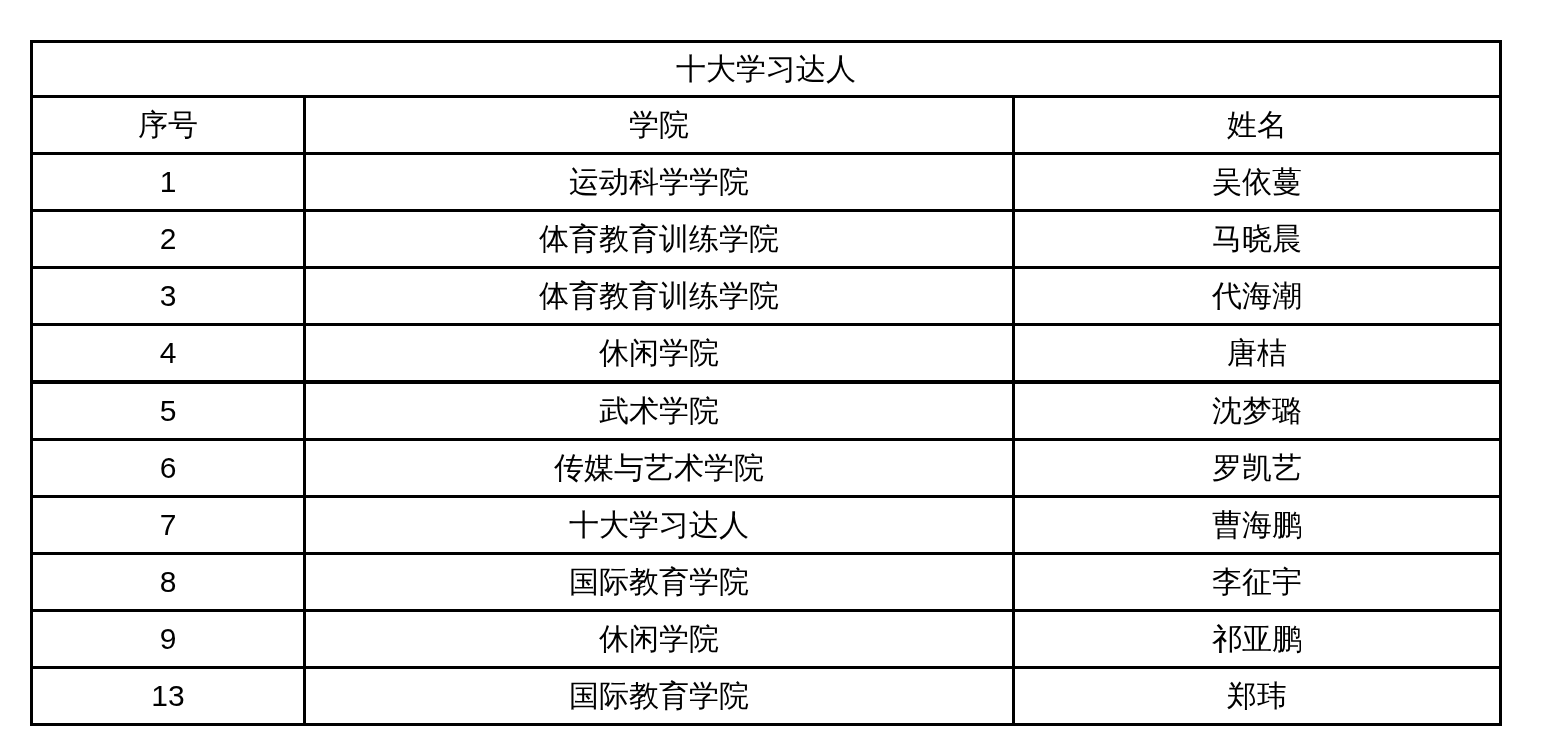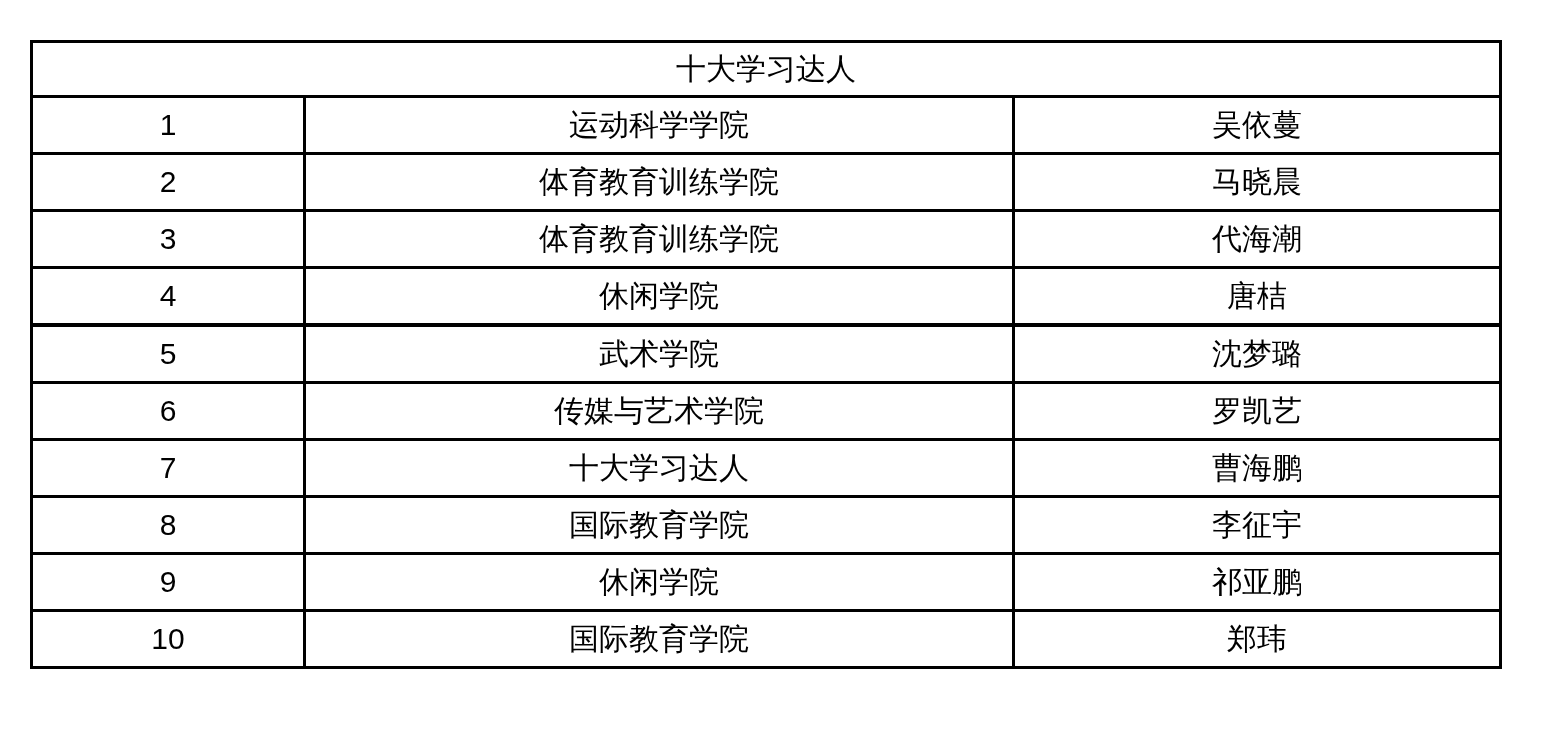--- a/index.html
+++ b/index.html
@@ -52,20 +52,25 @@
 <table class="doc-table">
   <colgroup>
     <col style="width:273px">
     <col style="width:709px">
     <col style="width:487px">
   </colgroup>
   <tbody>
     <tr class="title-row">
       <td colspan="3">十大学习达人</td>
     </tr>
+    <tr class="header-row">
+      <td>序号</td>
+      <td>学院</td>
+      <td>姓名</td>
+    </tr>
   </tbody>
   <tbody>
   <tr class="data-row">
     <td>1</td>
     <td>运动科学学院</td>
     <td>吴依蔓</td>
   </tr>
 
   <tr class="data-row">
     <td>2</td>
@@ -109,18 +114,18 @@
     <td>李征宇</td>
   </tr>
 
   <tr class="data-row">
     <td>9</td>
     <td>休闲学院</td>
     <td>祁亚鹏</td>
   </tr>
 
   <tr class="data-row">
-    <td>10</td>
+    <td>13</td>
     <td>国际教育学院</td>
     <td>郑玮</td>
   </tr>
 </tbody>
 </table>
 
 </body></html>

